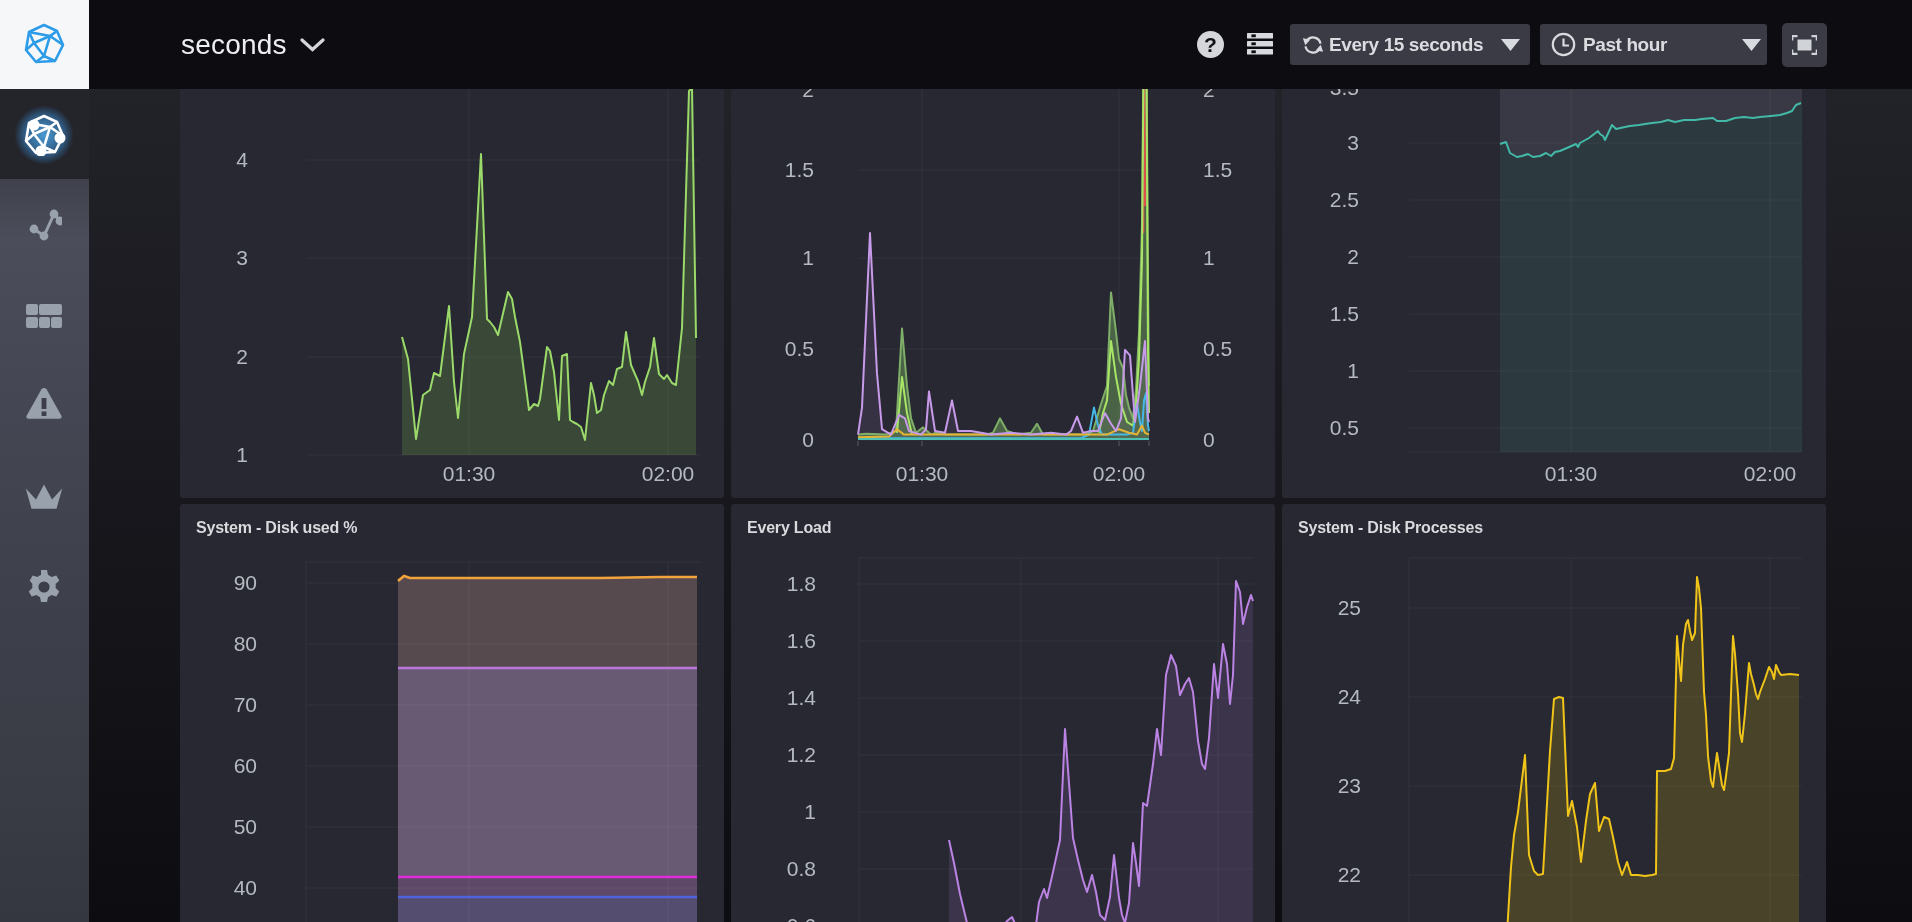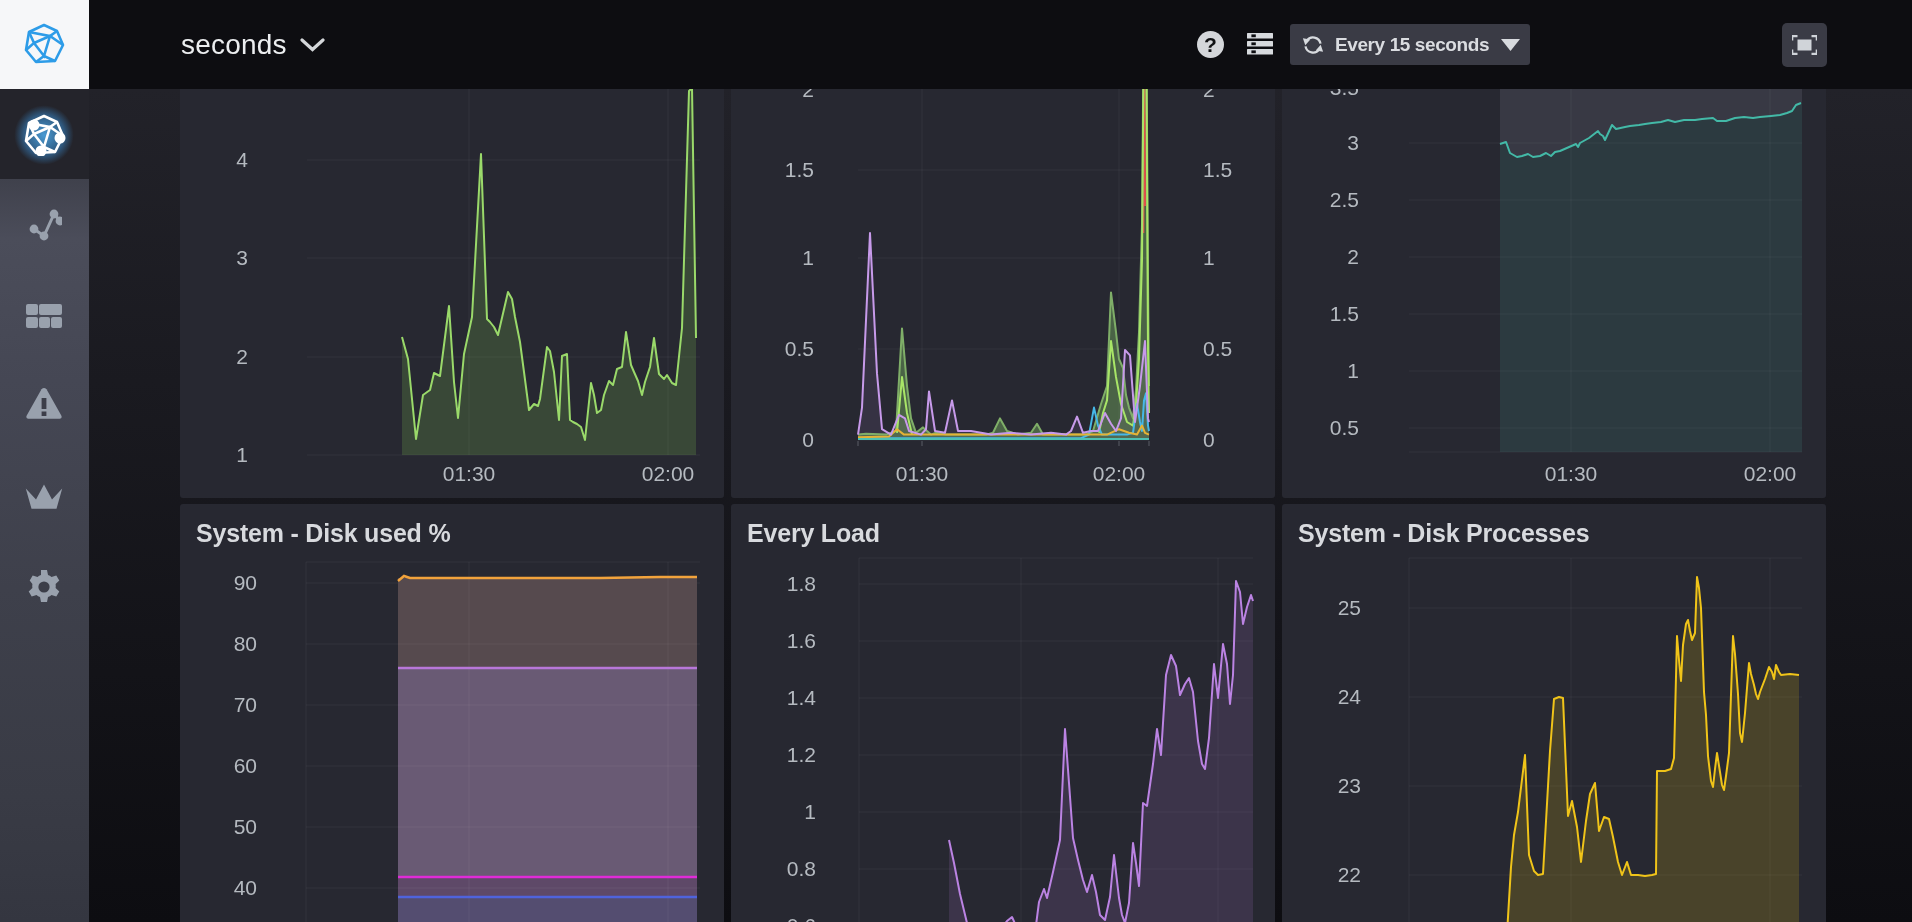--- a/index.html
+++ b/index.html
@@ -13,21 +13,21 @@
 #btn-time{left:1540px;width:227px}
 #btn-kiosk{left:1782px;width:45px;height:44px;top:23px;border-radius:5px;justify-content:center}
 #side{position:absolute;left:0;top:89px;width:89px;height:833px;background:linear-gradient(180deg,#2e2f37 0%,#4b4d5a 18%,#454754 35%,#3e404b 60%,#393b45 85%,#343640 100%)}
 #active{position:absolute;left:0;top:0;width:89px;height:90px;background:#24242b}
 #glow{position:absolute;left:14px;top:16px;width:60px;height:60px;border-radius:50%;background:radial-gradient(circle,rgba(80,175,240,0.85) 0%,rgba(60,150,225,0.45) 48%,rgba(50,130,210,0) 70%)}
 .sic{position:absolute;left:44px;transform:translateX(-50%)}
 #content{position:absolute;left:89px;top:89px;width:1823px;height:833px;background:linear-gradient(180deg,#222229 0%,#1a1a20 35%,#131318 70%,#0d0d11 100%)}
 .panel{position:absolute;width:544px;background:#272831;border-radius:3px}
 .r1{top:0;height:409px;border-radius:0 0 3px 3px}
 .r2{top:415px;height:418px;border-radius:3px 3px 0 0}
-.title{position:absolute;left:16px;top:15px;font-size:25px;letter-spacing:-0.2px;font-weight:bold;color:#d8dade}
+.title{position:absolute;left:16px;top:15px;font-size:16px;letter-spacing:-0.2px;font-weight:bold;color:#d8dade}
 text{font-family:"Liberation Sans",sans-serif}
 </style></head><body>
 <div id="content">
  <div class="panel r1" style="left:91px">
       <svg width="544" height="409" style="position:absolute;top:0;left:0">
 <line x1="127" y1="71" x2="520" y2="71" stroke="rgba(255,255,255,0.06)" stroke-width="1"></line>
         <line x1="127" y1="169" x2="520" y2="169" stroke="rgba(255,255,255,0.06)" stroke-width="1"></line>
         <line x1="127" y1="268" x2="520" y2="268" stroke="rgba(255,255,255,0.06)" stroke-width="1"></line>
         <line x1="127" y1="366" x2="520" y2="366" stroke="rgba(255,255,255,0.06)" stroke-width="1"></line>
         <line x1="289" y1="0" x2="289" y2="366" stroke="rgba(255,255,255,0.06)" stroke-width="1"></line>
@@ -267,22 +267,36 @@
       <span style="margin-left:12px;display:flex">
         <svg width="22" height="22" viewBox="0 0 22 22">
 <g fill="none" stroke="#d7dade" stroke-width="2.3">
 <path d="M4.7 6.9 A7.6 7.6 0 0 1 18.5 9.6"></path>
 <path d="M17.3 15.1 A7.6 7.6 0 0 1 3.5 12.4"></path>
 </g>
 <polygon points="0.9,4.3 8.3,5.5 3.3,11.2" fill="#d7dade"></polygon>
 <polygon points="21.1,17.7 13.7,16.5 18.7,10.8" fill="#d7dade"></polygon>
 </svg>
       </span>
-      <span style="margin-left:11px">Every 15 seconds</span>
+      <span style="margin-left:5px">Every 15 seconds</span>
       <span style="position:absolute;left:211px;display:flex">
+        <svg width="19" height="12" viewBox="0 0 19 12">
+          <polygon points="0,0 19,0 9.5,12" fill="#d7dade"></polygon>
+        </svg>
+      </span>
+    </div>
+ <div class="btn" id="btn-time">
+      <span style="margin-left:11px;display:flex">
+        <svg width="25" height="25" viewBox="0 0 25 25">
+<circle cx="12.5" cy="12.5" r="10.7" fill="none" stroke="#d7dade" stroke-width="2.2"></circle>
+<polyline points="12.5,6.5 12.5,13.5 18,13.5" fill="none" stroke="#d7dade" stroke-width="2.2"></polyline>
+</svg>
+      </span>
+      <span style="margin-left:7px">Past hour</span>
+      <span style="position:absolute;left:202px;display:flex">
         <svg width="19" height="12" viewBox="0 0 19 12">
           <polygon points="0,0 19,0 9.5,12" fill="#d7dade"></polygon>
         </svg>
       </span>
     </div>
  <div class="btn" id="btn-kiosk">
       <svg width="25" height="20" viewBox="0 0 25 20">
 <rect x="5.5" y="4.5" width="14" height="11" fill="#d0d4d9"></rect>
 <g fill="none" stroke="#d0d4d9" stroke-width="2.2">
 <polyline points="0.2,5.5 0.2,1.1 5.5,1.1"></polyline>

